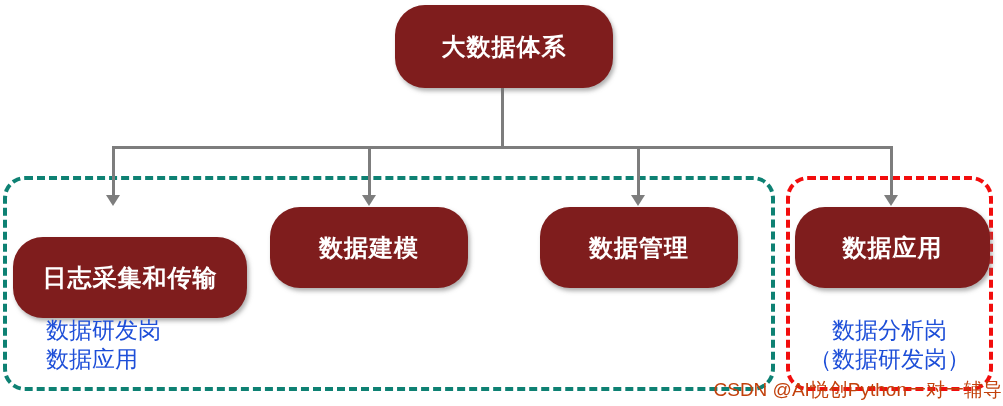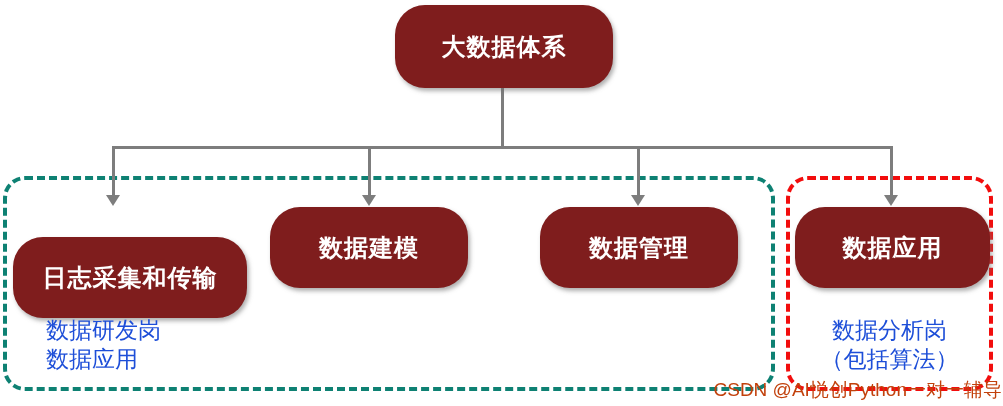--- a/index.html
+++ b/index.html
@@ -143,18 +143,18 @@
   <div class="node node-4">
     <span>数据应用</span>
   </div>
 
   <div class="caption caption-teal">
     <div>数据研发岗</div>
     <div>数据应用</div>
   </div>
   <div class="caption caption-red">
     <div>数据分析岗</div>
-    <div>（包括算法）</div>
+    <div>（数据研发岗）</div>
   </div>
 
   <div class="watermark">CSDN @AI悦创Python一对一辅导</div>
 
 </div>
 
 </body></html>

